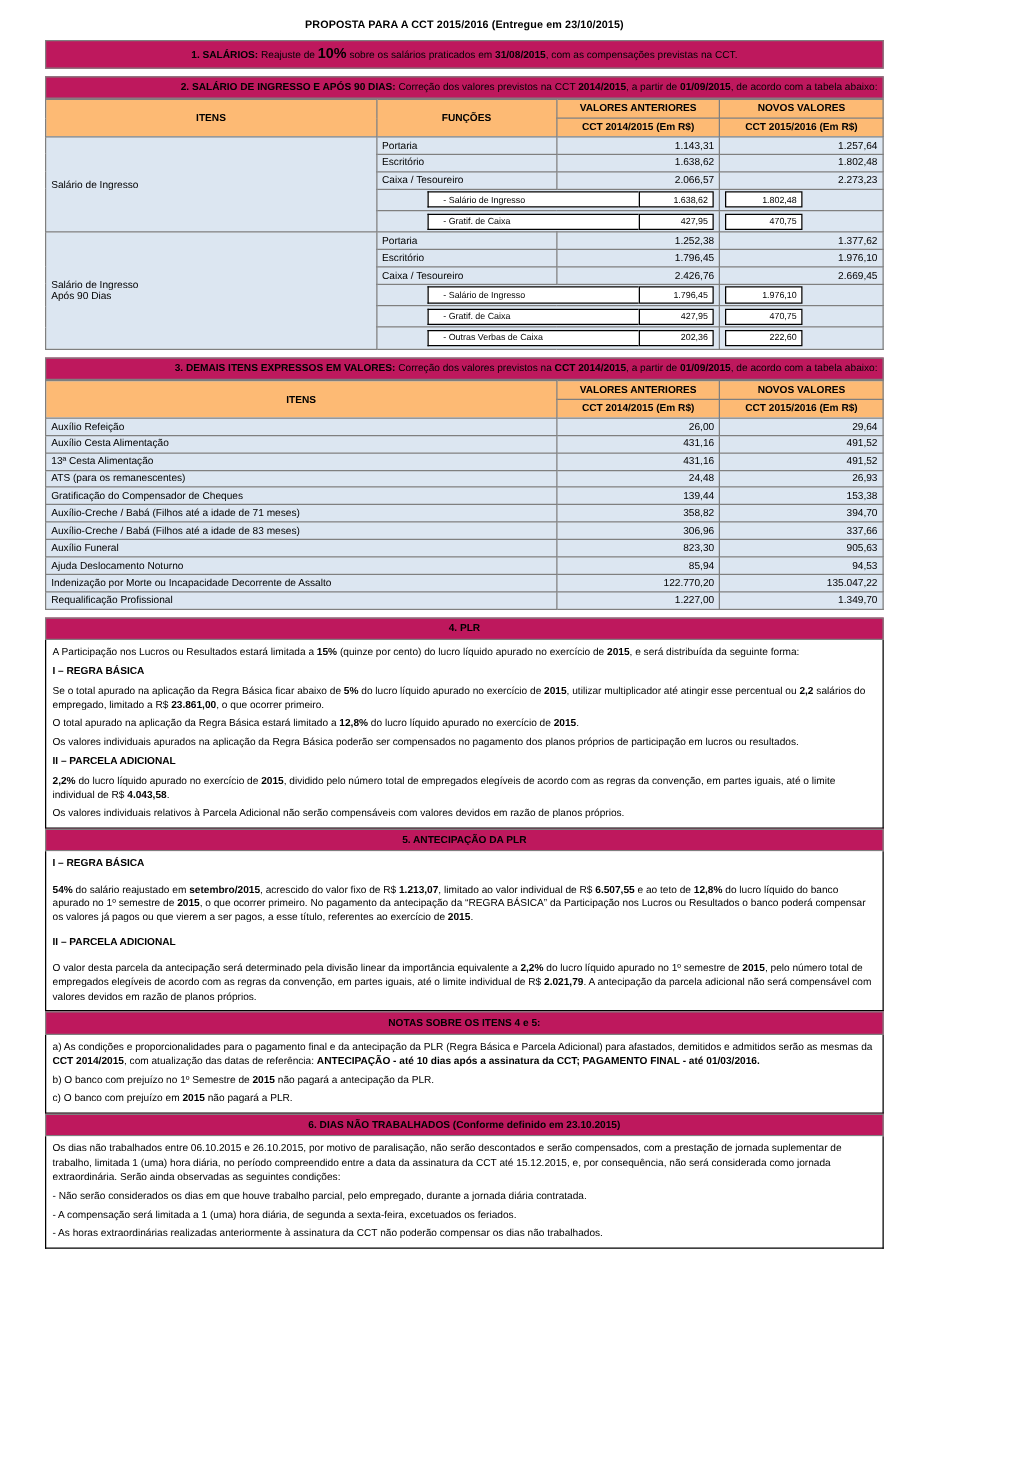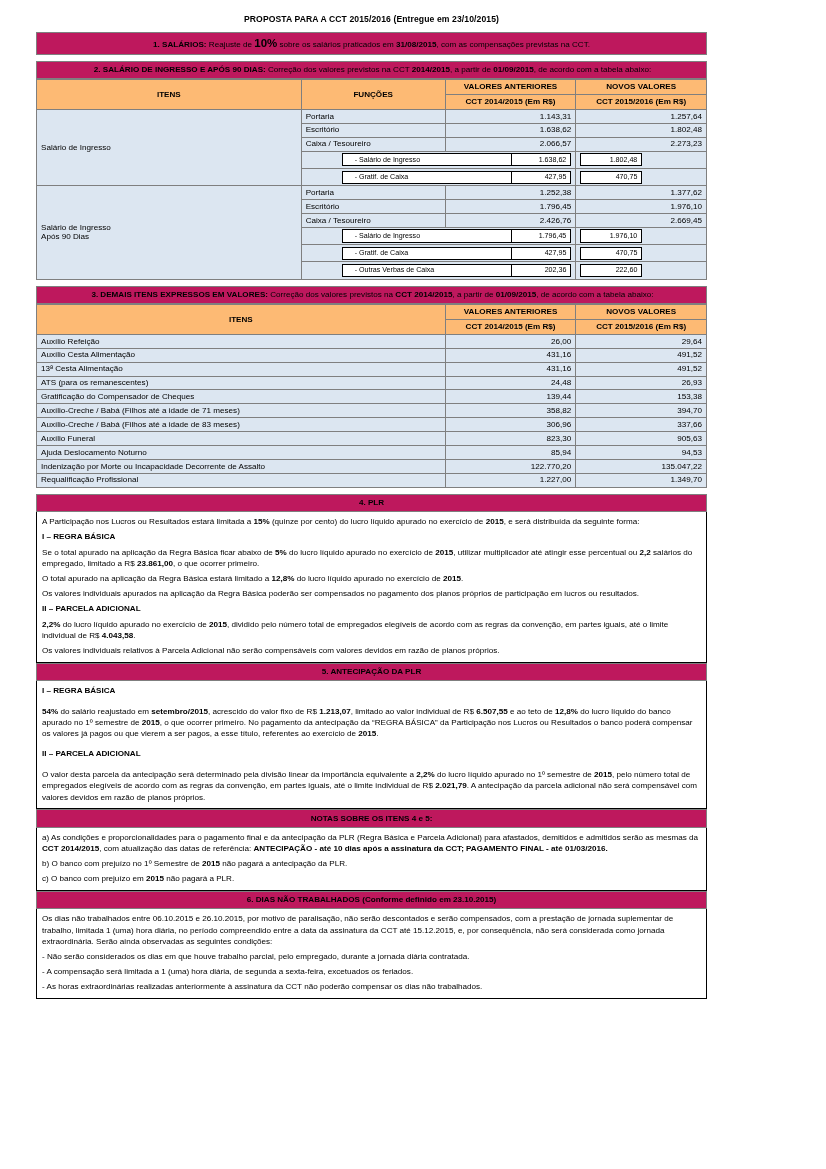--- a/index.html
+++ b/index.html
@@ -21,21 +21,21 @@
   
   .band{
     background:#be185d;
     border:1px solid #7f7f7f;
     text-align:center;
     padding:3.2px 4px;
     box-sizing:border-box;
     font-size:8.1px;
     line-height:1.25;
   }
-  .band.left{text-align:center;padding-left:6px;}
+  .band.left{text-align:right;padding-left:6px;}
   .band b{font-weight:bold;}
   .big{font-size:11.5px;font-weight:bold;}
   .gap{height:6px;}
 
   
   table{border-collapse:collapse;width:100%;table-layout:fixed;}
   table.tbl td,table.tbl th{
     border:1px solid #7f7f7f;
     padding:1.6px 4px;
     font-size:8.1px;

